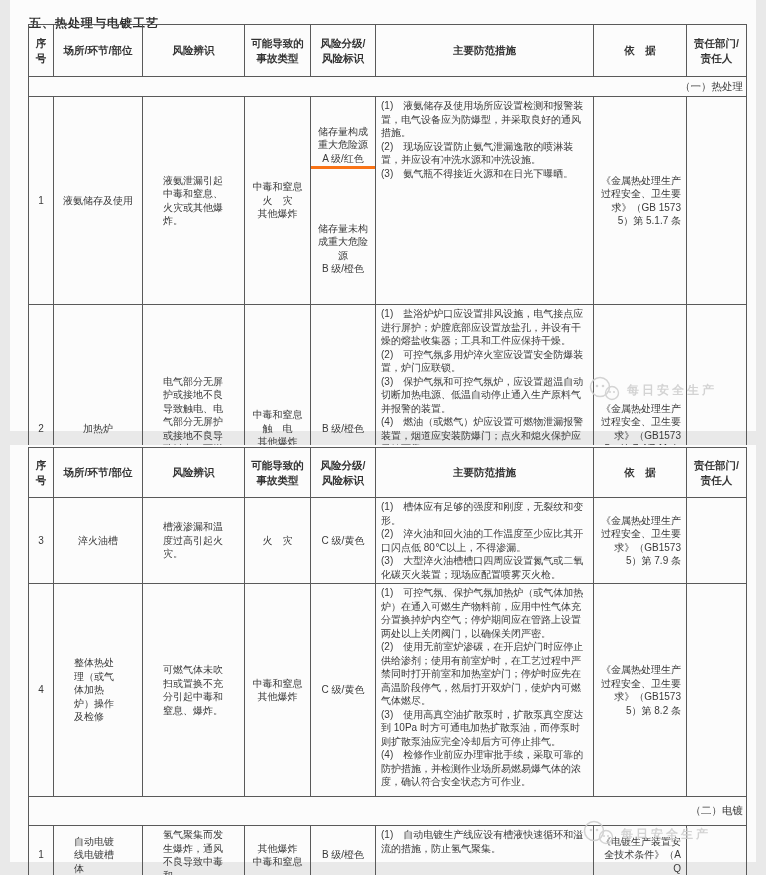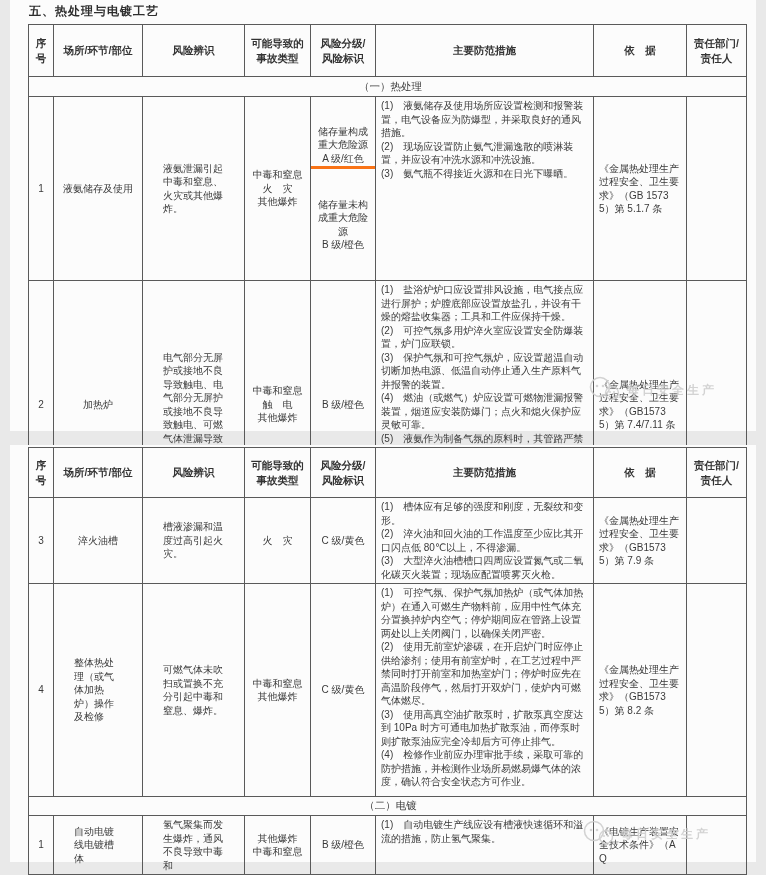--- a/index.html
+++ b/index.html
@@ -13,21 +13,21 @@
     overflow:hidden;
     background:#e9e9e9;
   }
   .page{
     position:absolute;left:10px;width:746px;
     background:#fcfcfc;
   }
   #page1{top:0;height:431px;}
   #page2{top:445px;height:417px;}
   .doc-title{
-    position:absolute;left:19px;top:3px;
+    position:absolute;left:19px;top:15px;
     font-size:12px;font-weight:bold;color:#2e2e2e;
     letter-spacing:1px;
   }
   table.tbl{
     position:absolute;left:18px;
     border-collapse:collapse;table-layout:fixed;
     width:718px;
     font-size:10px;color:#3a3a3a;
   }
   #tbl1{top:24px;}
@@ -43,33 +43,33 @@
   }
   .tbl td.hdr{
     font-weight:bold;font-size:10.5px;color:#333;
     line-height:15px;
   }
   .tbl td.measures{
     text-align:left;vertical-align:top;
     padding:2px 5px;
   }
   .tbl td.basis{
-    text-align:left;padding:2px 5px;
+    text-align:right;padding:2px 5px;
   }
   .tbl td.section-cell{
-    text-align:center;padding-left:9px;font-size:10.5px;
+    text-align:right;padding-left:9px;font-size:10.5px;
   }
   .tbl td.left-cell{text-align:left;padding:2px 20px;}
   .tbl td.split{padding:0;}
   .split .lt,.split .lb{
     display:flex;align-items:center;justify-content:center;
     white-space:pre-wrap;text-align:center;
   }
   .split .lt{height:42px;border-bottom:3px solid #f97316;}
-  .split .lb{height:57px;}
+  .split .lb{height:57px;margin-top:24px;}
   .wm{
     position:absolute;z-index:6;pointer-events:none;
     display:flex;align-items:center;gap:5px;
     color:#cfcfcf;font-size:12px;font-weight:bold;
     letter-spacing:3px;opacity:.9;white-space:nowrap;
   }
   #wm1{left:588px;top:376px;}
   #wm2{left:582px;top:820px;}
   .wm svg{flex:0 0 auto;}
 </style>
@@ -200,21 +200,21 @@
         <td>中毒和窒息
 其他爆炸</td>
         <td>C 级/黄色</td>
         <td class="measures">(1)　可控气氛、保护气氛加热炉（或气体加热炉）在通入可燃生产物料前，应用中性气体充分置换掉炉内空气；停炉期间应在管路上设置两处以上关闭阀门，以确保关闭严密。
 (2)　使用无前室炉渗碳，在开启炉门时应停止供给渗剂；使用有前室炉时，在工艺过程中严禁同时打开前室和加热室炉门；停炉时应先在高温阶段停气，然后打开双炉门，使炉内可燃气体燃尽。
 (3)　使用高真空油扩散泵时，扩散泵真空度达到 10Pa 时方可通电加热扩散泵油，而停泵时则扩散泵油应完全冷却后方可停止排气。
 (4)　检修作业前应办理审批手续，采取可靠的防护措施，并检测作业场所易燃易爆气体的浓度，确认符合安全状态方可作业。</td>
         <td class="basis">《金属热处理生产过程安全、卫生要求》（GB15735）第 8.2 条</td>
         <td></td>
       </tr>
-      <tr style="height:19px">
+      <tr style="height:29px">
         <td class="section-cell" colspan="8">（二）电镀</td>
       </tr>
       <tr style="height:34px">
         <td>1</td>
         <td class="left-cell">自动电镀线电镀槽体</td>
         <td class="left-cell">氢气聚集而发生爆炸，通风不良导致中毒和</td>
         <td>其他爆炸
 中毒和窒息</td>
         <td>B 级/橙色</td>
         <td class="measures">(1)　自动电镀生产线应设有槽液快速循环和溢流的措施，防止氢气聚集。</td>

